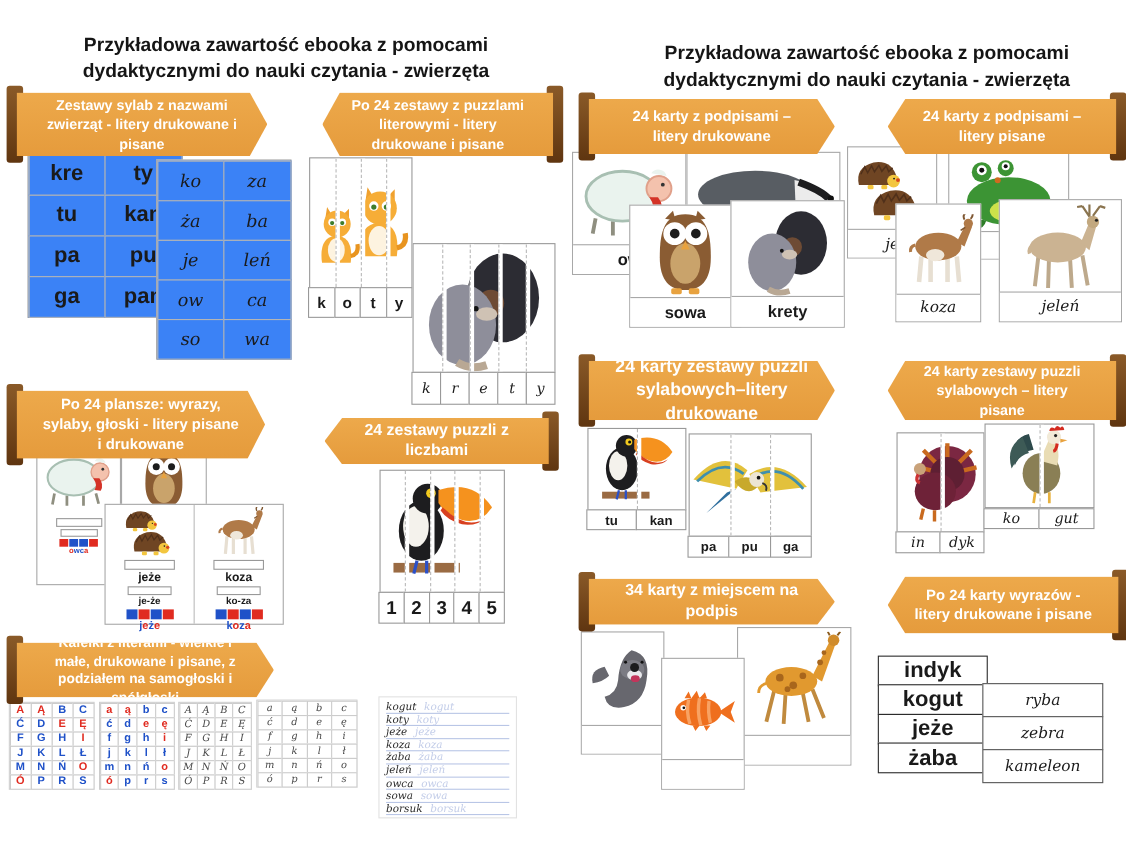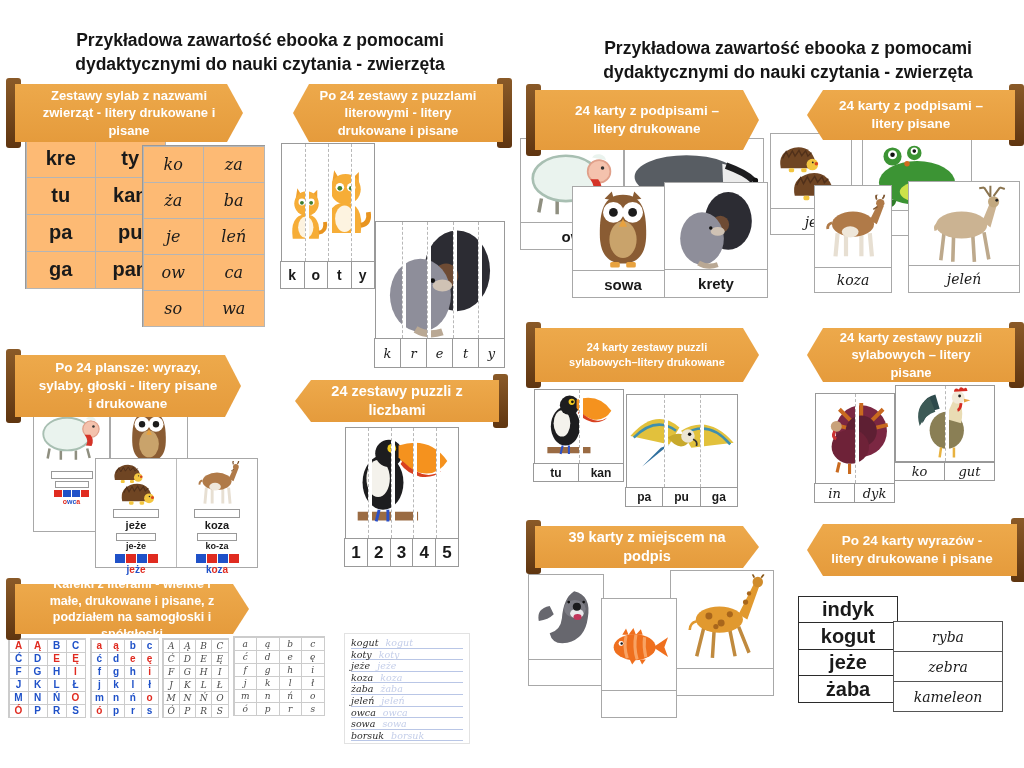--- a/index.html
+++ b/index.html
@@ -15,21 +15,21 @@
   .cap.left{left:0}.cap.right{right:0}
   .rb{position:absolute;top:0;bottom:0;left:9px;right:9px;color:#fff;font-weight:700;
       background:linear-gradient(180deg,#EDA94B,var(--banner,#E59B3C));
       display:flex;align-items:center;justify-content:center;text-align:center;
       padding:2px 22px;line-height:1.32;}
   .rb.pr{clip-path:polygon(0 0,calc(100% - 16px) 0,100% 50%,calc(100% - 16px) 100%,0 100%);}
   .rb.pl{clip-path:polygon(16px 0,100% 0,100% 100%,16px 100%,0 50%);}
   
   .tbl{position:absolute;background:#fff;border:1px solid var(--border,#999);}
   .trow{display:flex;}
-  .tcell{flex:1;border:1px solid #b5b5b5;margin:-0.5px;display:flex;align-items:center;justify-content:center;background:#fdba74;}
+  .tcell{flex:1;border:1px solid #b5b5b5;margin:-0.5px;display:flex;align-items:center;justify-content:center;background:#3b82f6;}
   .tbl.printed .tcell{height:38px;font-weight:700;font-size:20px;}
   .tbl.cursive .tcell{height:37px;font-family:"DejaVu Serif",serif;font-style:italic;font-size:16px;font-weight:400;}
   
   .puzzle{position:absolute;}
   .pz-frame{position:absolute;left:0;right:0;top:0;border:1px solid #999;background:#fff;overflow:hidden;}
   .pz-frame>svg{position:absolute;left:0;top:0;width:100%;height:100%;}
   .cut{position:absolute;top:0;bottom:0;width:3px;background:#fff;border-left:1px dashed #b8b8b8;}
   .pz-labels{position:absolute;left:0;right:0;bottom:0;display:flex;}
   .pz-lab{flex:1;border:1px solid #999;margin-left:-1px;background:#fff;display:flex;
           align-items:center;justify-content:center;font-weight:700;font-size:14px;}
@@ -587,21 +587,21 @@
       <span class="w2" data-name="writing-word-traced">sowa</span>
     </div>
       <div class="wline" data-name="writing-line">
       <span class="w1" data-name="writing-word">borsuk</span>
       <span class="w2" data-name="writing-word-traced">borsuk</span>
     </div>
     </div>
 
   <div class="title" style="left:562px;top:36px;width:452px;" data-name="right-panel-title">Przykładowa zawartość ebooka z pomocami dydaktycznymi do nauki czytania - zwierzęta</div>
 
-  <div class="bw" style="left:526px;top:90px;width:242px;height:60px;" data-name="banner-karty-drukowane">
+  <div class="bw" style="left:526px;top:90px;width:242px;height:50px;" data-name="banner-karty-drukowane">
     <div class="cap left" data-name="scroll-cap-icon"></div>
     <div class="rb pr" style="font-size:13.5px;" data-name="banner-label">24 karty z podpisami – litery drukowane</div>
   </div>
 
   <div class="bw" style="left:798px;top:90px;width:226px;height:50px;" data-name="banner-karty-pisane">
     <div class="cap right" data-name="scroll-cap-icon"></div>
     <div class="rb pl" style="font-size:13.5px;" data-name="banner-label">24 karty z podpisami – litery pisane</div>
   </div>
 
   <div class="card" style="left:520px;top:138px;width:104px;height:112px;" data-name="card-owca">
@@ -652,21 +652,21 @@
   </div>
   <div class="card" style="left:908px;top:181px;width:112px;height:112px;z-index:3;" data-name="card-jelen">
     <div class="cimg" style="height:80px;" data-name="deer-image"><svg viewBox="0 0 110 100">
           <use href="#s-deer" width="110" height="100"></use>
         </svg></div>
     <div class="clab curs" style="height:27px;" data-name="card-label">jeleń</div>
   </div>
 
   <div class="bw" style="left:526px;top:328px;width:242px;height:54px;" data-name="banner-puzzle-sylabowe-drukowane">
     <div class="cap left" data-name="scroll-cap-icon"></div>
-    <div class="rb pr" style="font-size:11px;" data-name="banner-label">24 karty zestawy puzzli sylabowych–litery drukowane</div>
+    <div class="rb pr" style="font-size:16px;" data-name="banner-label">24 karty zestawy puzzli sylabowych–litery drukowane</div>
   </div>
   <div class="bw" style="left:798px;top:328px;width:226px;height:54px;" data-name="banner-puzzle-sylabowe-pisane">
     <div class="cap right" data-name="scroll-cap-icon"></div>
     <div class="rb pl" style="font-size:13px;" data-name="banner-label">24 karty zestawy puzzli sylabowych – litery pisane</div>
   </div>
 
   <div class="puzzle" style="left:534px;top:389px;width:90px;height:93px;" data-name="puzzle-tukan">
     <div class="pz-frame" style="bottom:18px;" data-name="puzzle-image">
       <svg viewBox="0 0 115 105" data-name="toucan-image">
           <use href="#s-toucan" width="115" height="105"></use>
@@ -715,21 +715,21 @@
       <i class="cut" style="left:50%"></i>
     </div>
     <div class="pz-labels curs" style="height:19px;" data-name="puzzle-syllable-row">
         <span class="pz-lab" data-name="puzzle-syllable">ko</span>
         <span class="pz-lab" data-name="puzzle-syllable">gut</span>
       </div>
   </div>
 
   <div class="bw" style="left:526px;top:526px;width:242px;height:42px;" data-name="banner-miejsce-na-podpis">
     <div class="cap left" data-name="scroll-cap-icon"></div>
-    <div class="rb pr" style="font-size:14.5px;" data-name="banner-label">39 karty z miejscem na podpis</div>
+    <div class="rb pr" style="font-size:14.5px;" data-name="banner-label">34 karty z miejscem na podpis</div>
   </div>
   <div class="bw" style="left:798px;top:524px;width:228px;height:52px;" data-name="banner-karty-wyrazow">
     <div class="cap right" data-name="scroll-cap-icon"></div>
     <div class="rb pl" style="font-size:13.5px;" data-name="banner-label">Po 24 karty wyrazów - litery drukowane i pisane</div>
   </div>
 
   <div class="card" style="left:528px;top:574px;width:76px;height:112px;" data-name="card-seal-blank">
     <div class="cimg" style="height:80px;" data-name="seal-image"><svg viewBox="0 0 100 95">
           <use href="#s-seal" width="100" height="95"></use>
         </svg></div>

